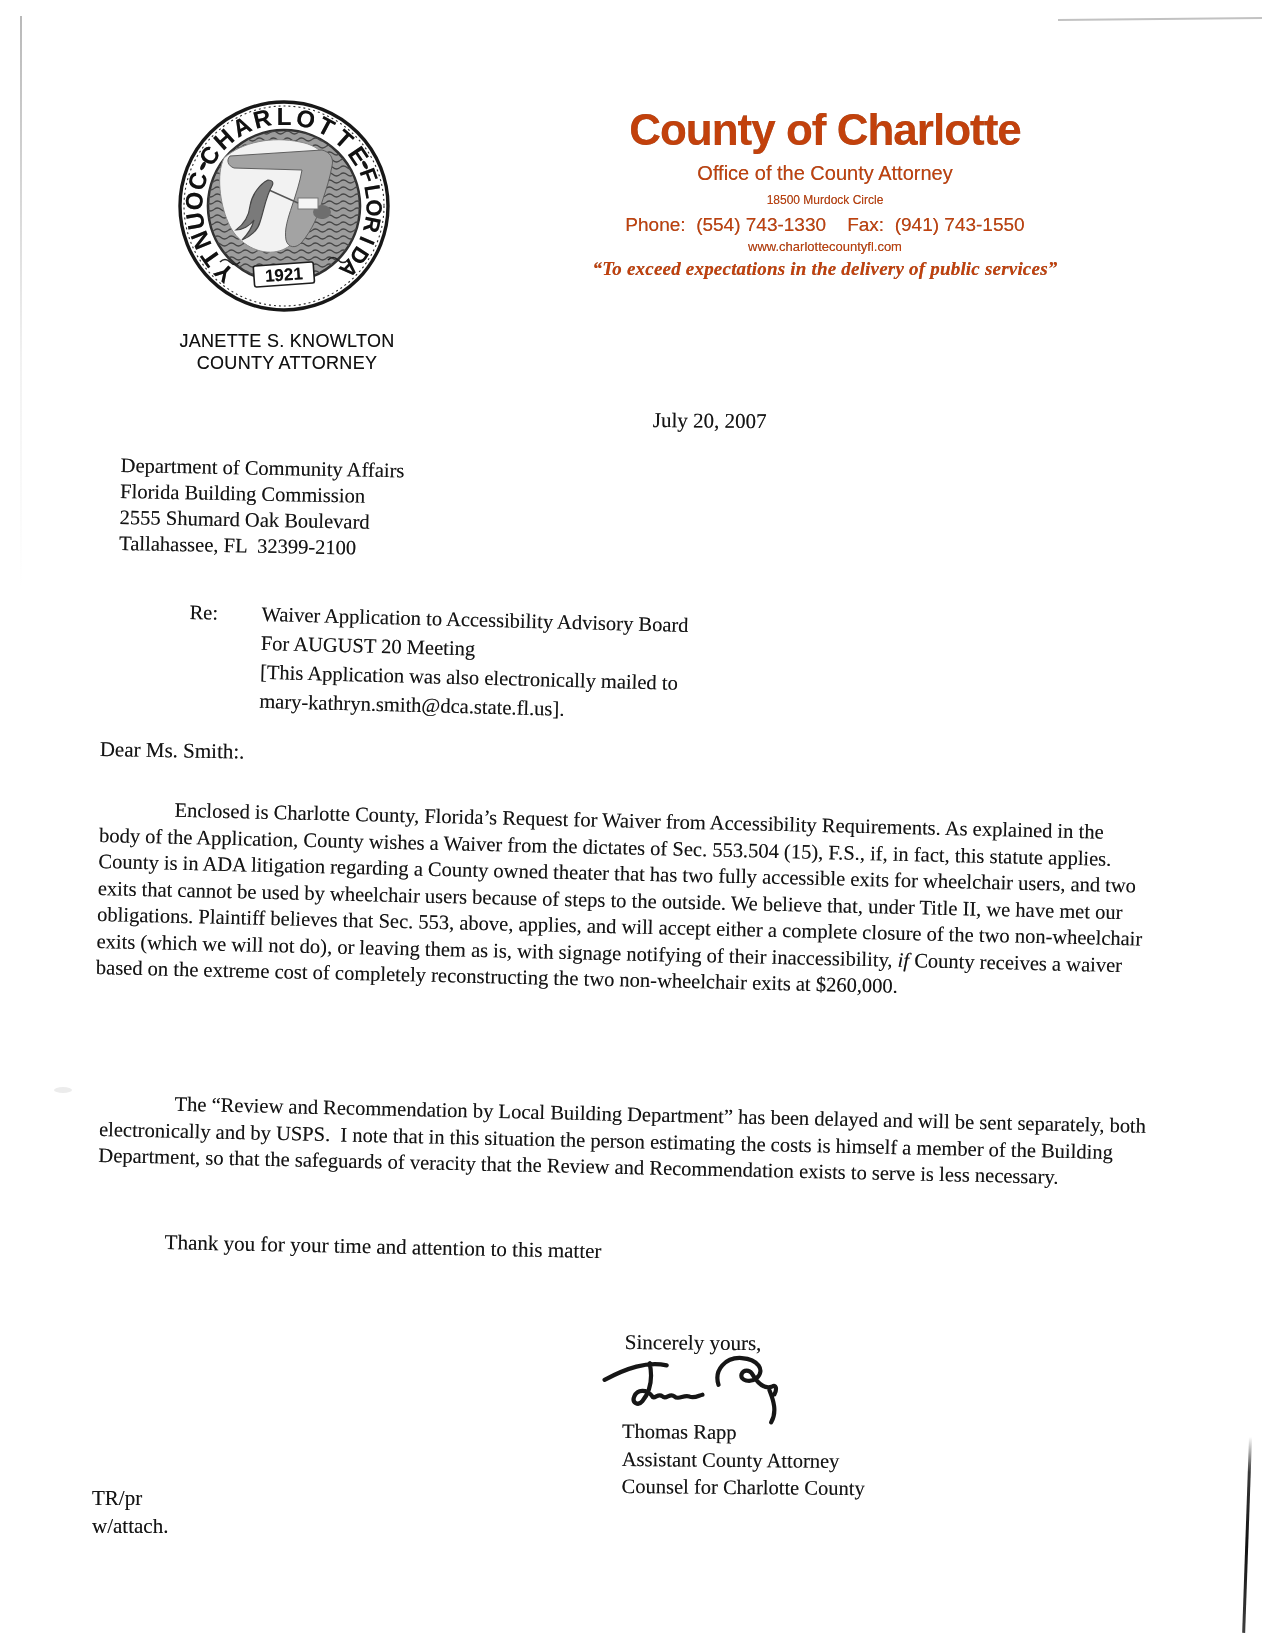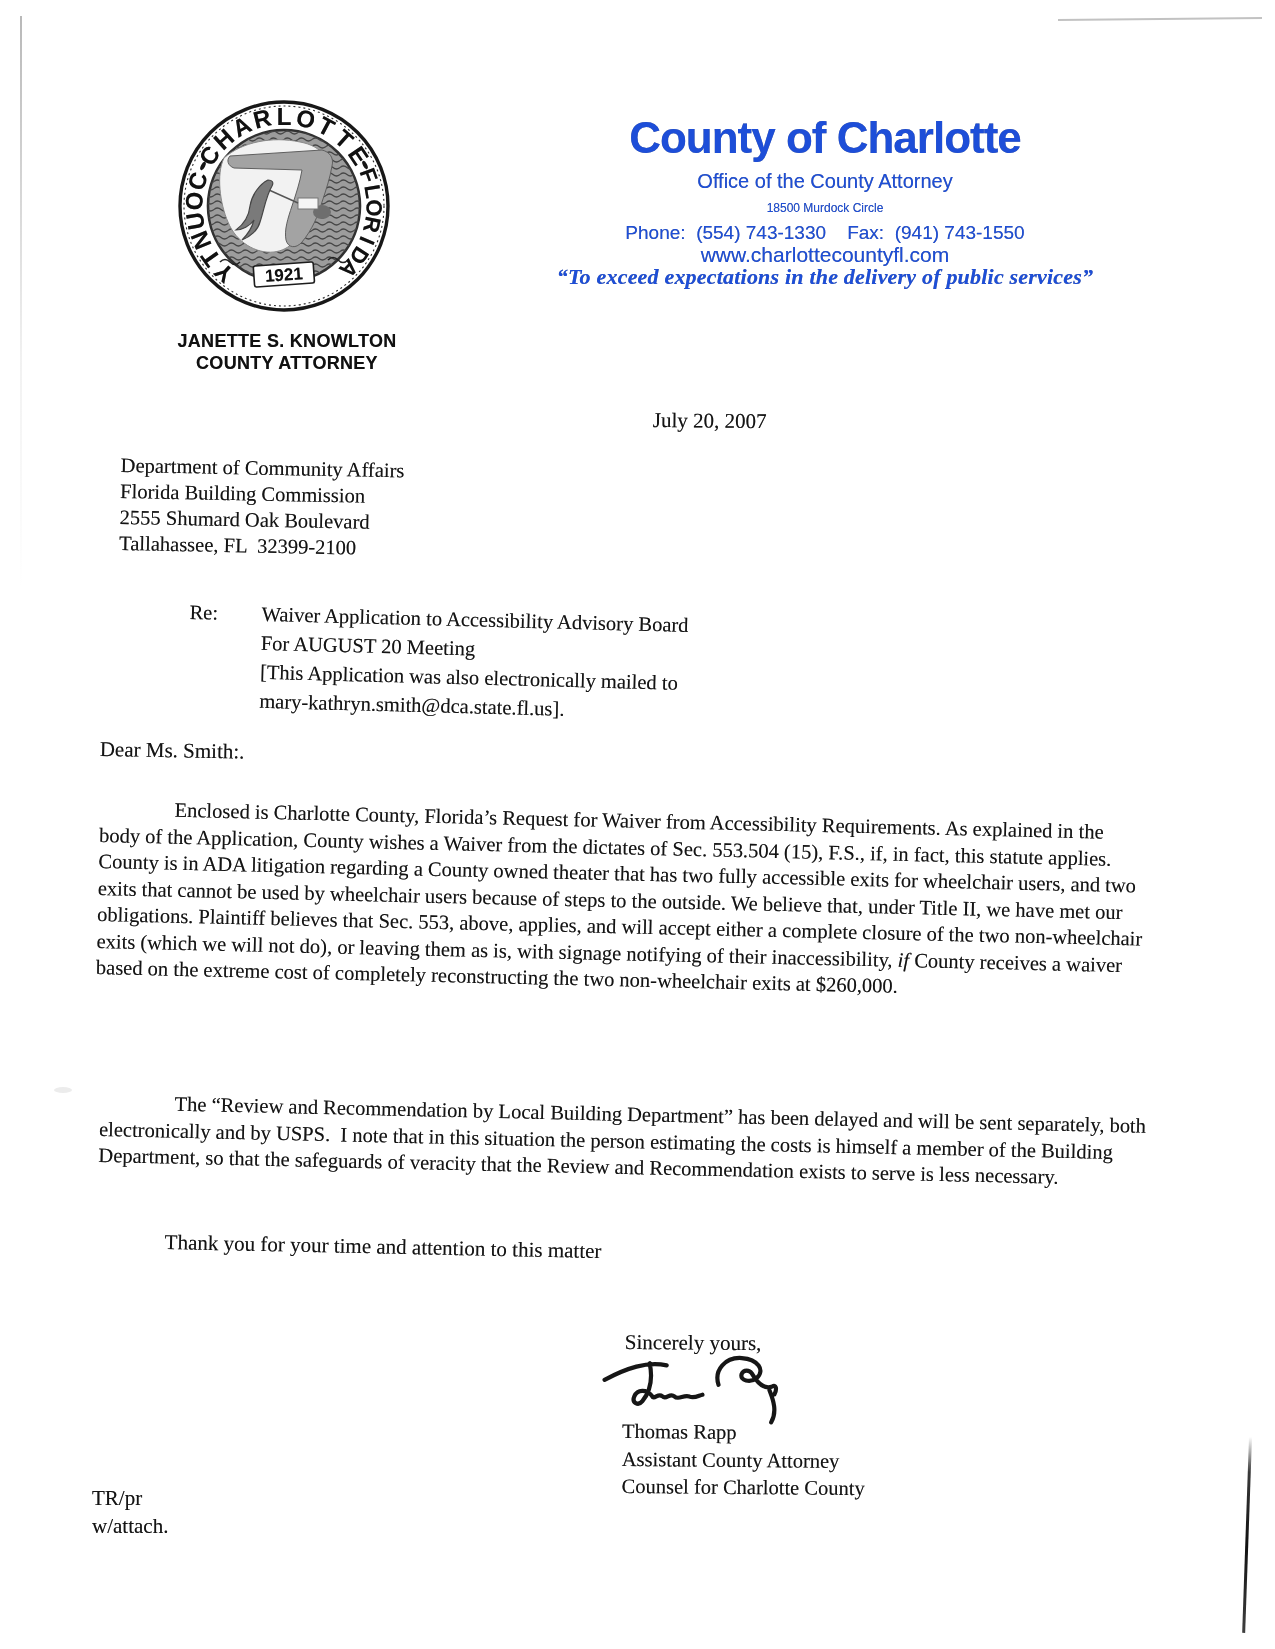--- a/index.html
+++ b/index.html
@@ -19,31 +19,31 @@
   .artifact-right-line{left:1249px;top:1437px;width:3px;height:196px;
     transform:rotate(2deg);transform-origin:50% 0;
     background:linear-gradient(rgba(80,80,80,0),#3a3a3a 18%,#101010 55%,#3f3f3f 100%);}
   .artifact-smudge{left:54px;top:1087px;width:18px;height:6px;background:#ececec;border-radius:50%;}
 
   
   .seal-wrap{left:172px;top:94px;width:224px;height:224px;}
   .seal-letter{font-family:"Liberation Sans",sans-serif;font-weight:bold;fill:#111;
     text-anchor:middle;dominant-baseline:central;}
   .attorney-block{left:132px;top:330px;width:310px;text-align:center;
-    font-family:"Liberation Sans",sans-serif;font-weight:bold;font-size:18px;
+    font-family:"Liberation Sans",sans-serif;font-weight:normal;font-size:18px;
     line-height:22px;letter-spacing:.3px;color:#101010;}
-  .letterhead{left:555px;top:115px;width:540px;text-align:center;
-    font-family:"Liberation Sans",sans-serif;color:#1d4ed8;}
+  .letterhead{left:555px;top:107px;width:540px;text-align:center;
+    font-family:"Liberation Sans",sans-serif;color:#c2410c;}
   .org-name{font-size:44px;font-weight:bold;letter-spacing:-1px;line-height:46px;}
   .office{font-size:20px;margin-top:5px;line-height:30px;}
   .addr{font-size:12px;line-height:21px;margin-top:2px;}
   .phone{font-size:19px;line-height:22px;margin-top:3px;}
-  .web{font-size:21px;line-height:21px;}
+  .web{font-size:13px;line-height:21px;}
   .motto{font-family:"Liberation Serif",serif;font-style:italic;font-weight:bold;
-    font-size:22px;line-height:20px;margin-top:2px;letter-spacing:.2px;}
+    font-size:19px;line-height:20px;margin-top:2px;letter-spacing:.2px;}
 
   
   .date-line{left:653px;top:408px;font-size:21px;transform:rotate(.6deg);transform-origin:0 0;}
   .recipient{left:121px;top:452px;font-size:20.5px;line-height:26px;
     transform:rotate(1.1deg);transform-origin:0 0;}
   .subject{left:190px;top:598px;display:flex;font-size:20.5px;line-height:29px;
     transform:rotate(1.5deg);transform-origin:0 0;}
   .subject-label{width:72px;flex:none;}
   .subject-lines{width:560px;}
   .salutation{left:100px;top:737px;font-size:21px;transform:rotate(1deg);transform-origin:0 0;}

